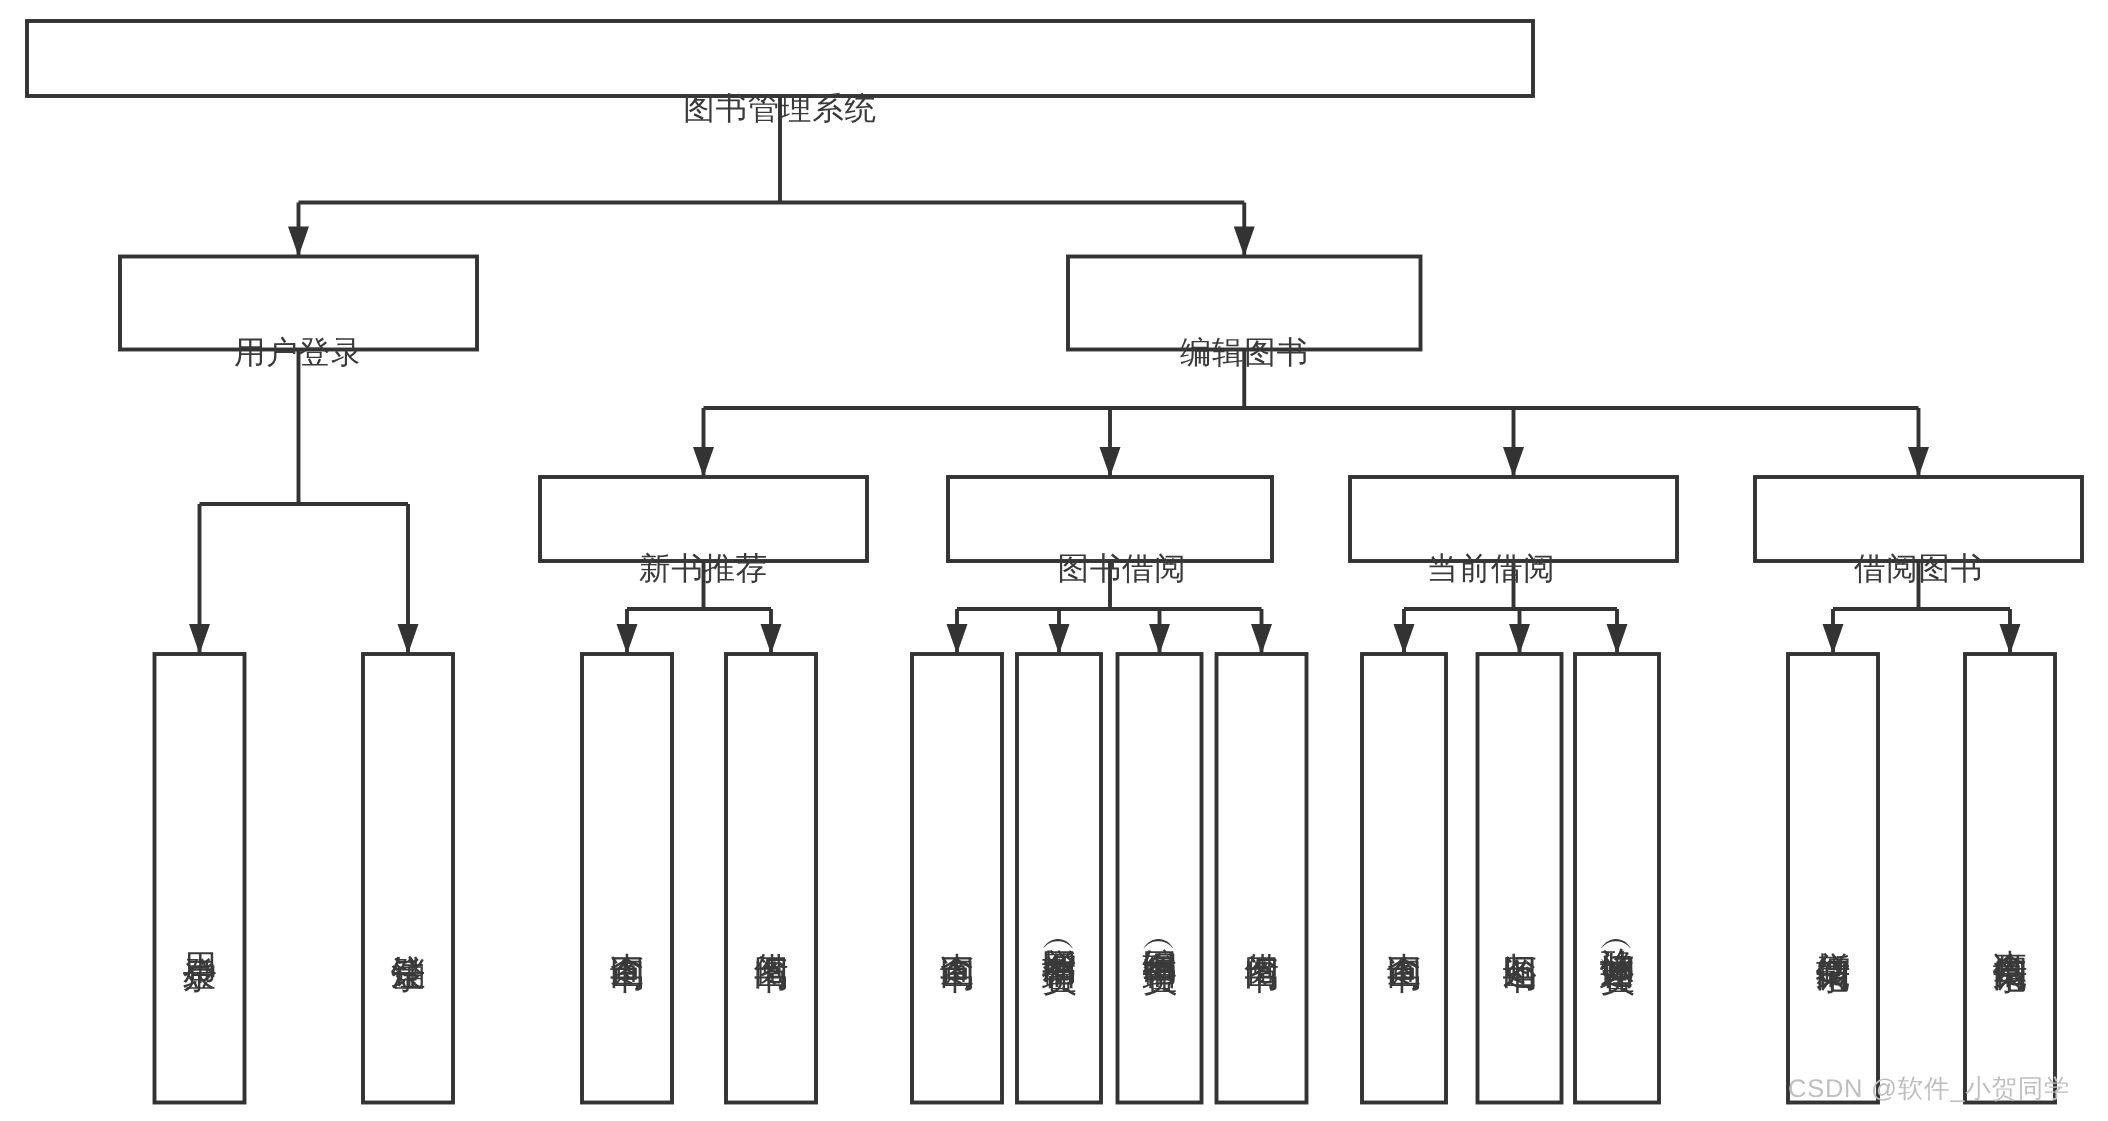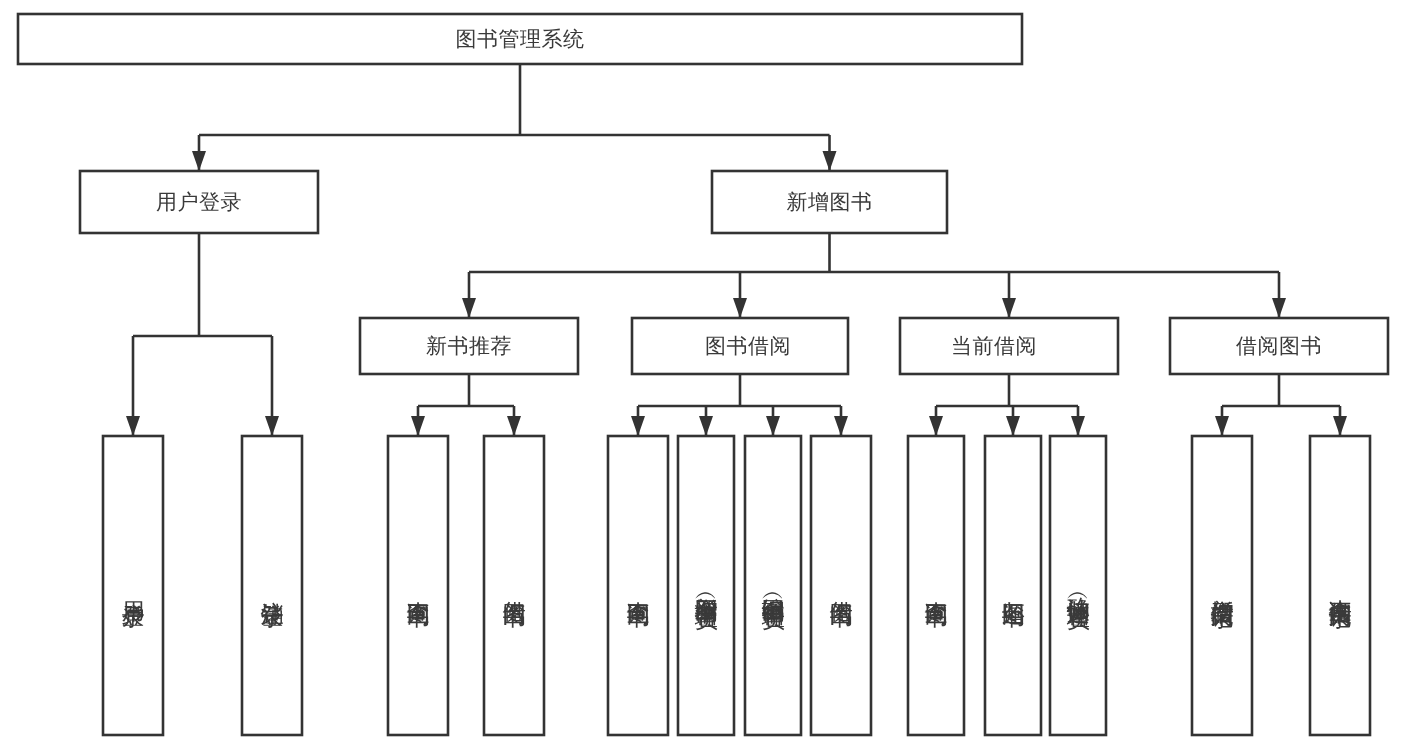--- a/index.html
+++ b/index.html
@@ -41,20 +41,21 @@
   }
   .node-label {
     position: absolute;
     display: flex;
     align-items: center;
     justify-content: center;
     color: #3a3a3a;
     font-family: "Liberation Sans", "DejaVu Sans", sans-serif;
     pointer-events: none;
     box-sizing: border-box;
+    margin-top: 34px;
   }
   .node-label.horiz {
     font-size: 21px;
     line-height: 1.2;
     letter-spacing: 0.5px;
     white-space: nowrap;
   }
   .node-label.vert {
     writing-mode: vertical-rl;
     text-orientation: upright;
@@ -153,32 +154,33 @@
         <rect x="908" y="436" width="56" height="299" class="box-rect"></rect>
         <rect x="985" y="436" width="56" height="299" class="box-rect"></rect>
         <rect x="1050" y="436" width="56" height="299" class="box-rect"></rect>
         <rect x="1192" y="436" width="60" height="299" class="box-rect"></rect>
         <rect x="1310" y="436" width="60" height="299" class="box-rect"></rect>
       </g>
   </svg>
   <div id="label-layer">
       <div class="node-label horiz" style="left: 18px; top: 14px; width: 1004px; height: 50px;">图书管理系统</div>
       <div class="node-label horiz" style="left: 80px; top: 171px; width: 238px; height: 62px;">用户登录</div>
-      <div class="node-label horiz" style="left: 712px; top: 171px; width: 235px; height: 62px;">新增图书</div>
-      <div class="node-label horiz" style="left: 360px; top: 318px; width: 218px; height: 56px;">新书推荐</div>
+      <div class="node-label horiz" style="left: 712px; top: 171px; width: 235px; height: 62px;">编辑图书</div>
+      <div class="node-label horiz" style="left: 360px; top: 318px; width: 218px; height: 56px; font-family: Liberation Serif, serif;">新书推荐</div>
       <div class="node-label horiz" style="left: 632px; top: 318px; width: 232px; height: 56px;">图书借阅</div>
       <div class="node-label horiz" style="left: 900px; top: 318px; width: 188px; height: 56px;">当前借阅</div>
       <div class="node-label horiz" style="left: 1170px; top: 318px; width: 218px; height: 56px;">借阅图书</div>
       <div class="node-label vert" style="left: 103px; top: 436px; width: 60px; height: 299px;">用户登录</div>
       <div class="node-label vert" style="left: 242px; top: 436px; width: 60px; height: 299px;">注销登录</div>
       <div class="node-label vert" style="left: 388px; top: 436px; width: 60px; height: 299px;">查询图书</div>
       <div class="node-label vert" style="left: 484px; top: 436px; width: 60px; height: 299px;">借阅图书</div>
       <div class="node-label vert" style="left: 608px; top: 436px; width: 60px; height: 299px;">查询图书</div>
       <div class="node-label vert" style="left: 678px; top: 436px; width: 56px; height: 299px;">新增图书（管理员）</div>
       <div class="node-label vert" style="left: 745px; top: 436px; width: 56px; height: 299px;">编辑图书（管理员）</div>
       <div class="node-label vert" style="left: 811px; top: 436px; width: 60px; height: 299px;">借阅图书</div>
       <div class="node-label vert" style="left: 908px; top: 436px; width: 56px; height: 299px;">查询图书</div>
       <div class="node-label vert" style="left: 985px; top: 436px; width: 56px; height: 299px;">归还图书</div>
       <div class="node-label vert" style="left: 1050px; top: 436px; width: 56px; height: 299px;">确认归还（管理员）</div>
       <div class="node-label vert" style="left: 1192px; top: 436px; width: 60px; height: 299px;">新增借阅记录</div>
       <div class="node-label vert" style="left: 1310px; top: 436px; width: 60px; height: 299px;">查询借阅记录</div>
     </div>
+  <div class="watermark">CSDN @软件_小贺同学</div>
 </div>
 
 </body></html>

